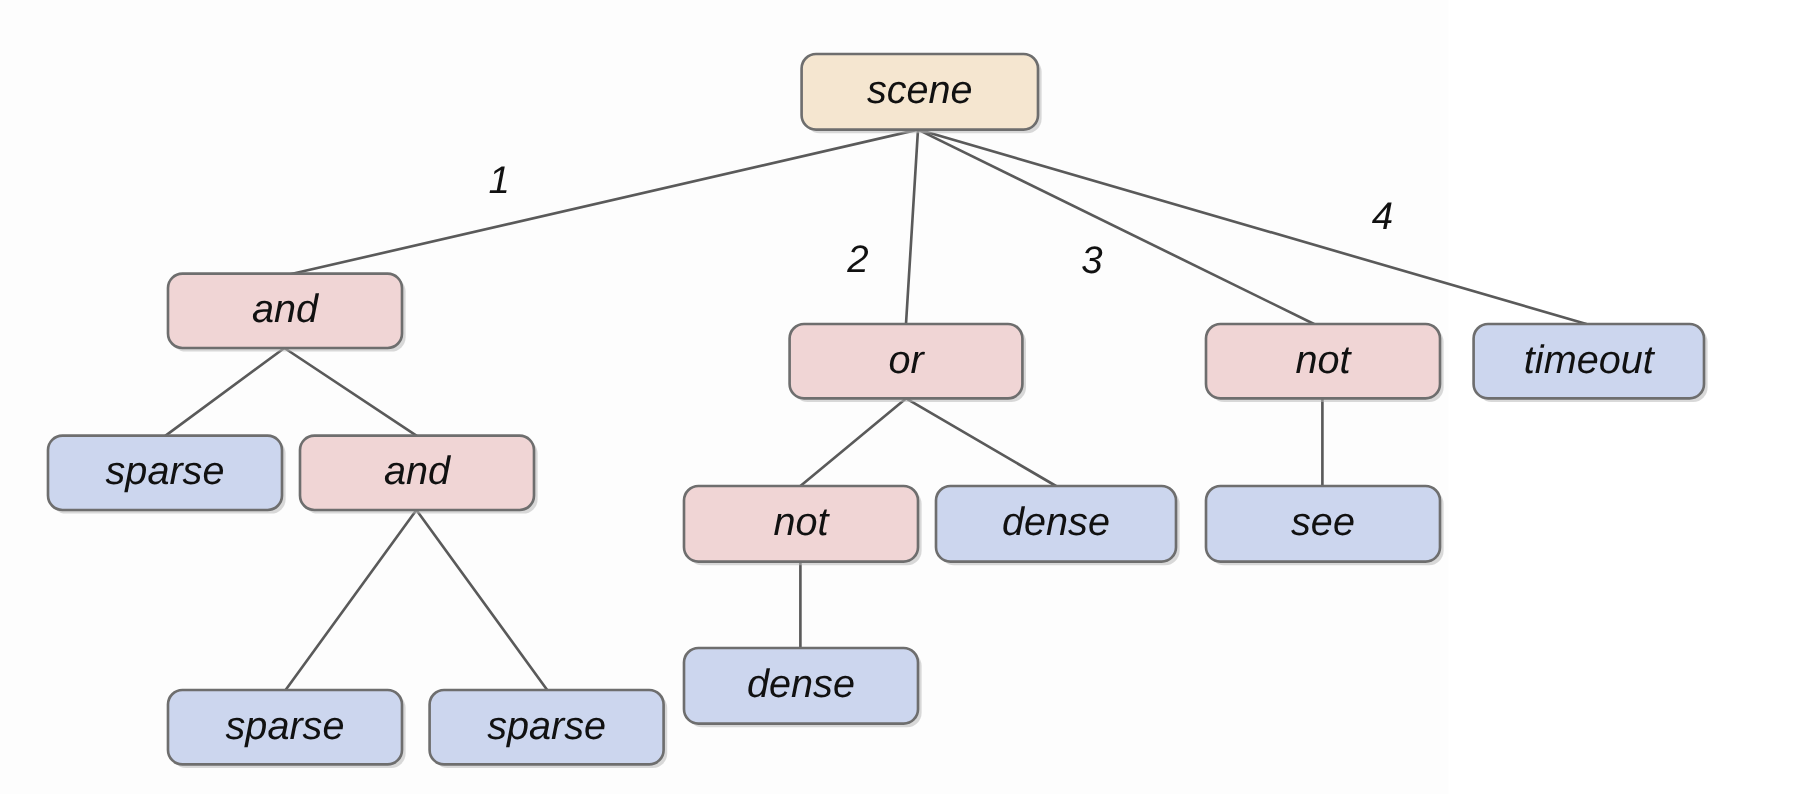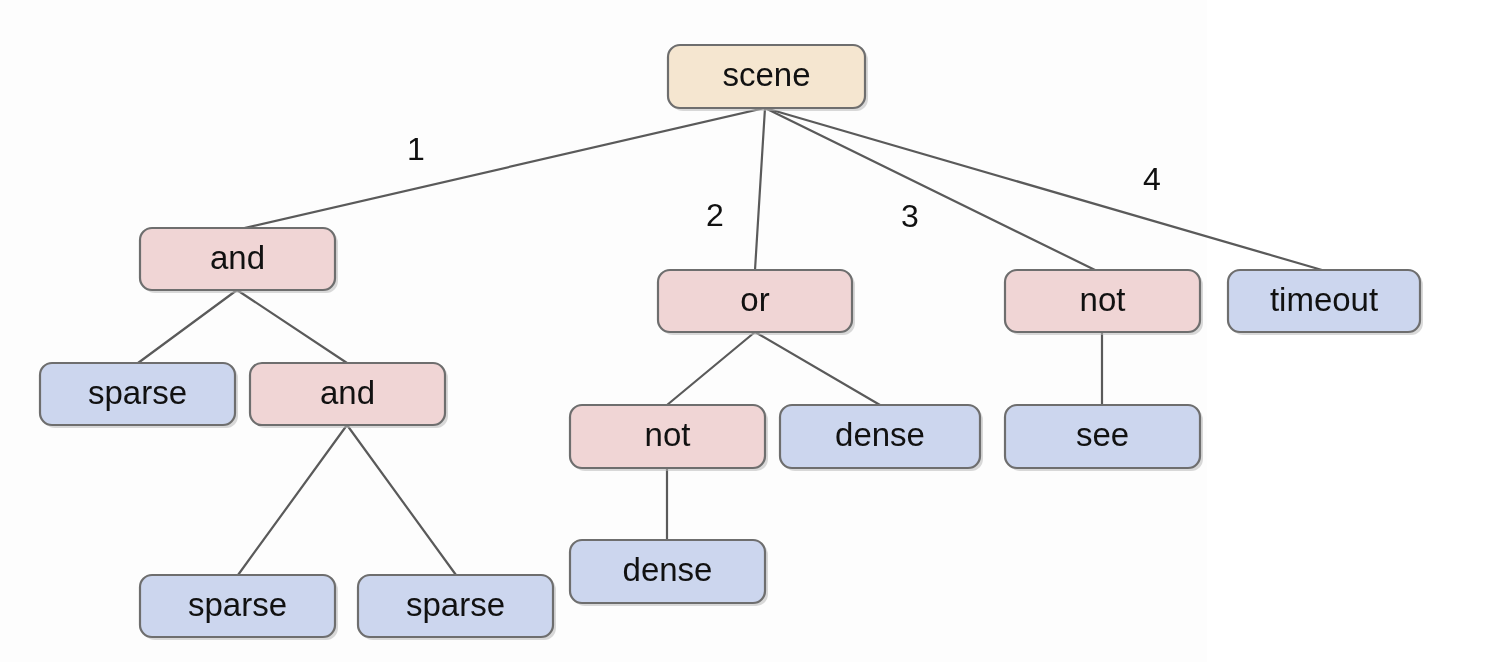--- a/index.html
+++ b/index.html
@@ -12,20 +12,21 @@
     width: 1495px;
     height: 662px;
     font-family: "Liberation Sans", sans-serif;
     overflow: hidden;
   }
   #diagram-root {
     position: relative;
     width: 1207px;
     height: 662px;
     background: #fdfdfd;
+    font-style: italic;
   }
   svg#tree-svg {
     position: absolute;
     top: 0;
     left: 0;
     width: 1495px;
     height: 662px;
     display: block;
   }
   .tree-edge {

